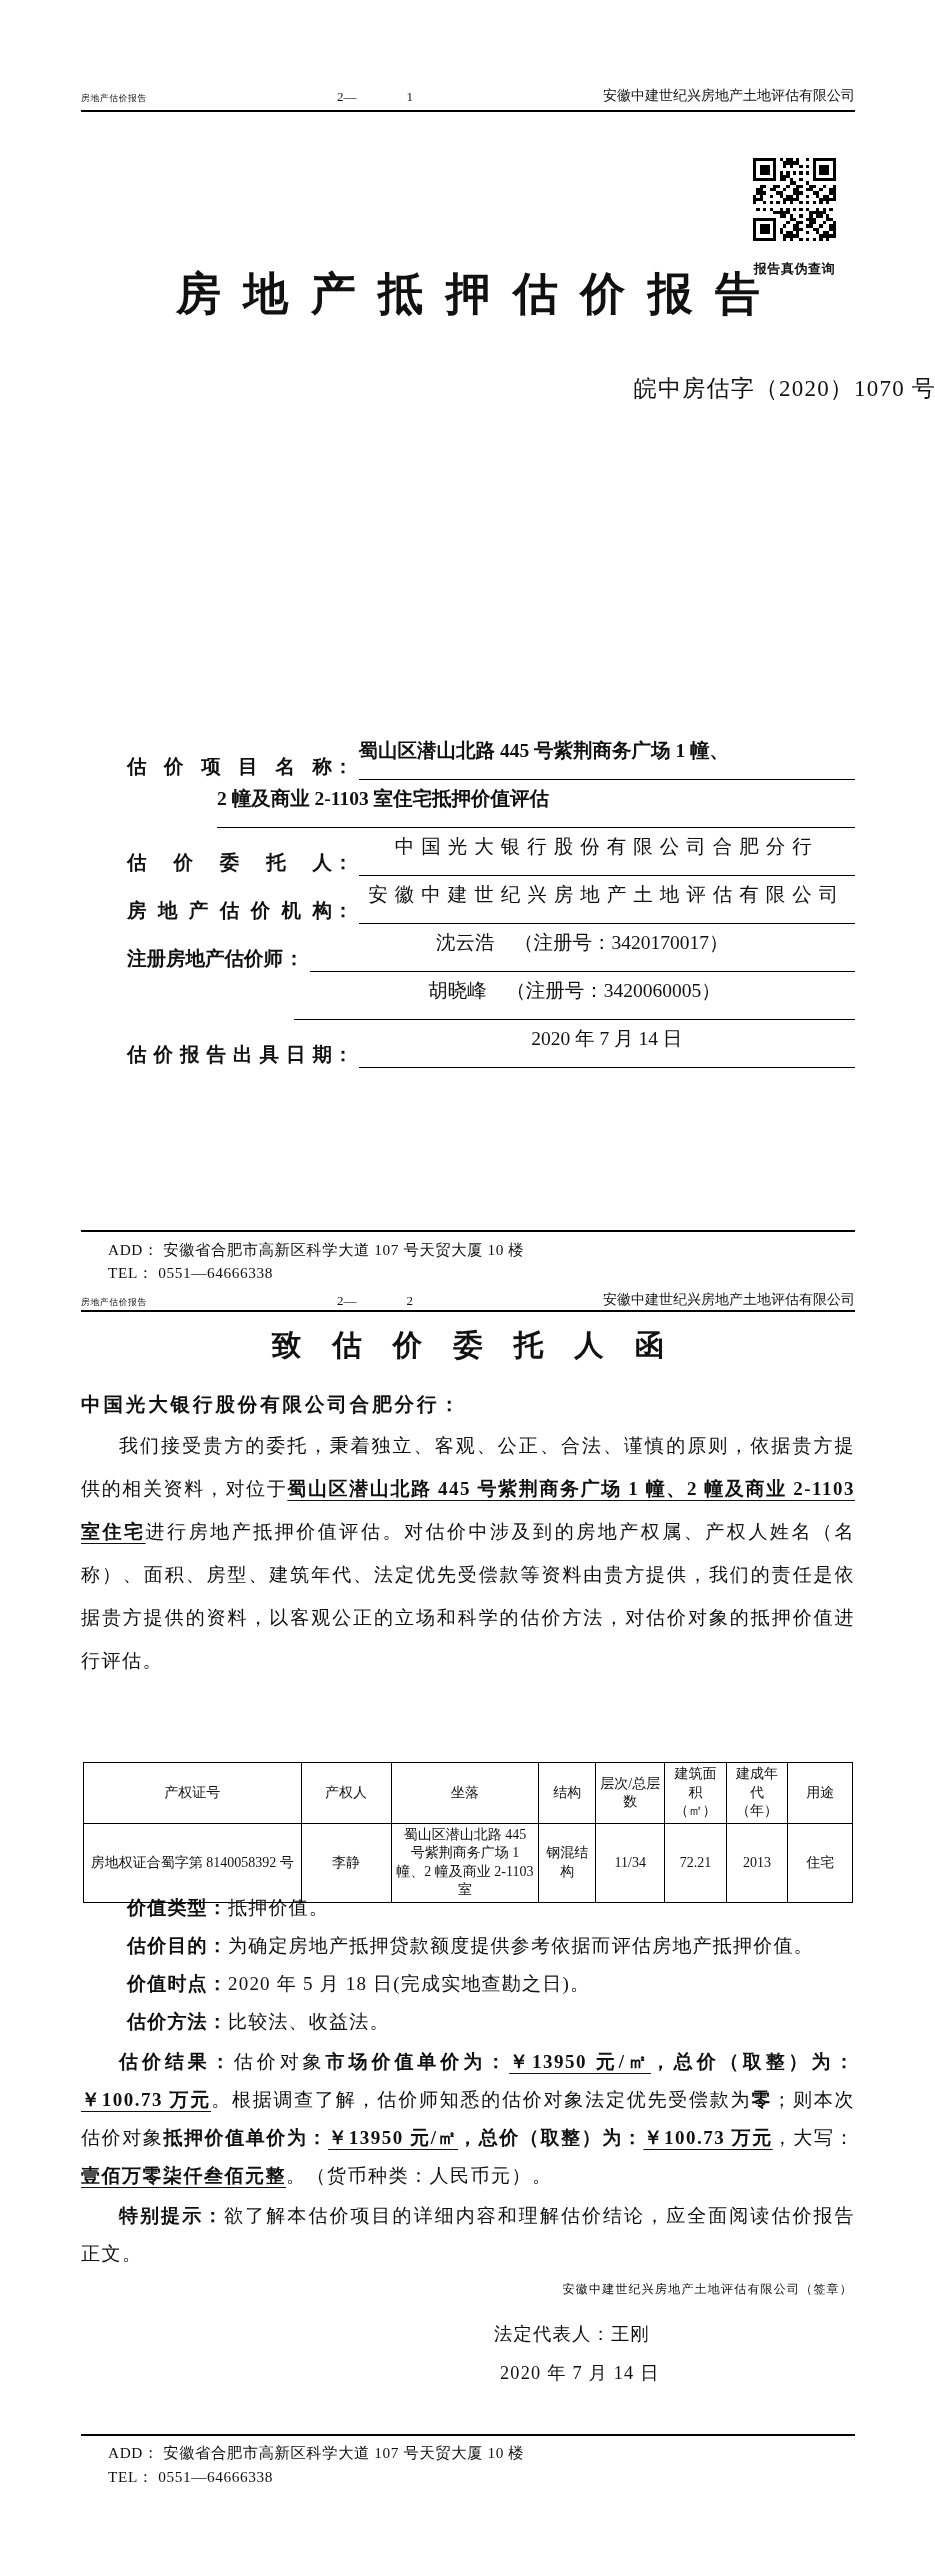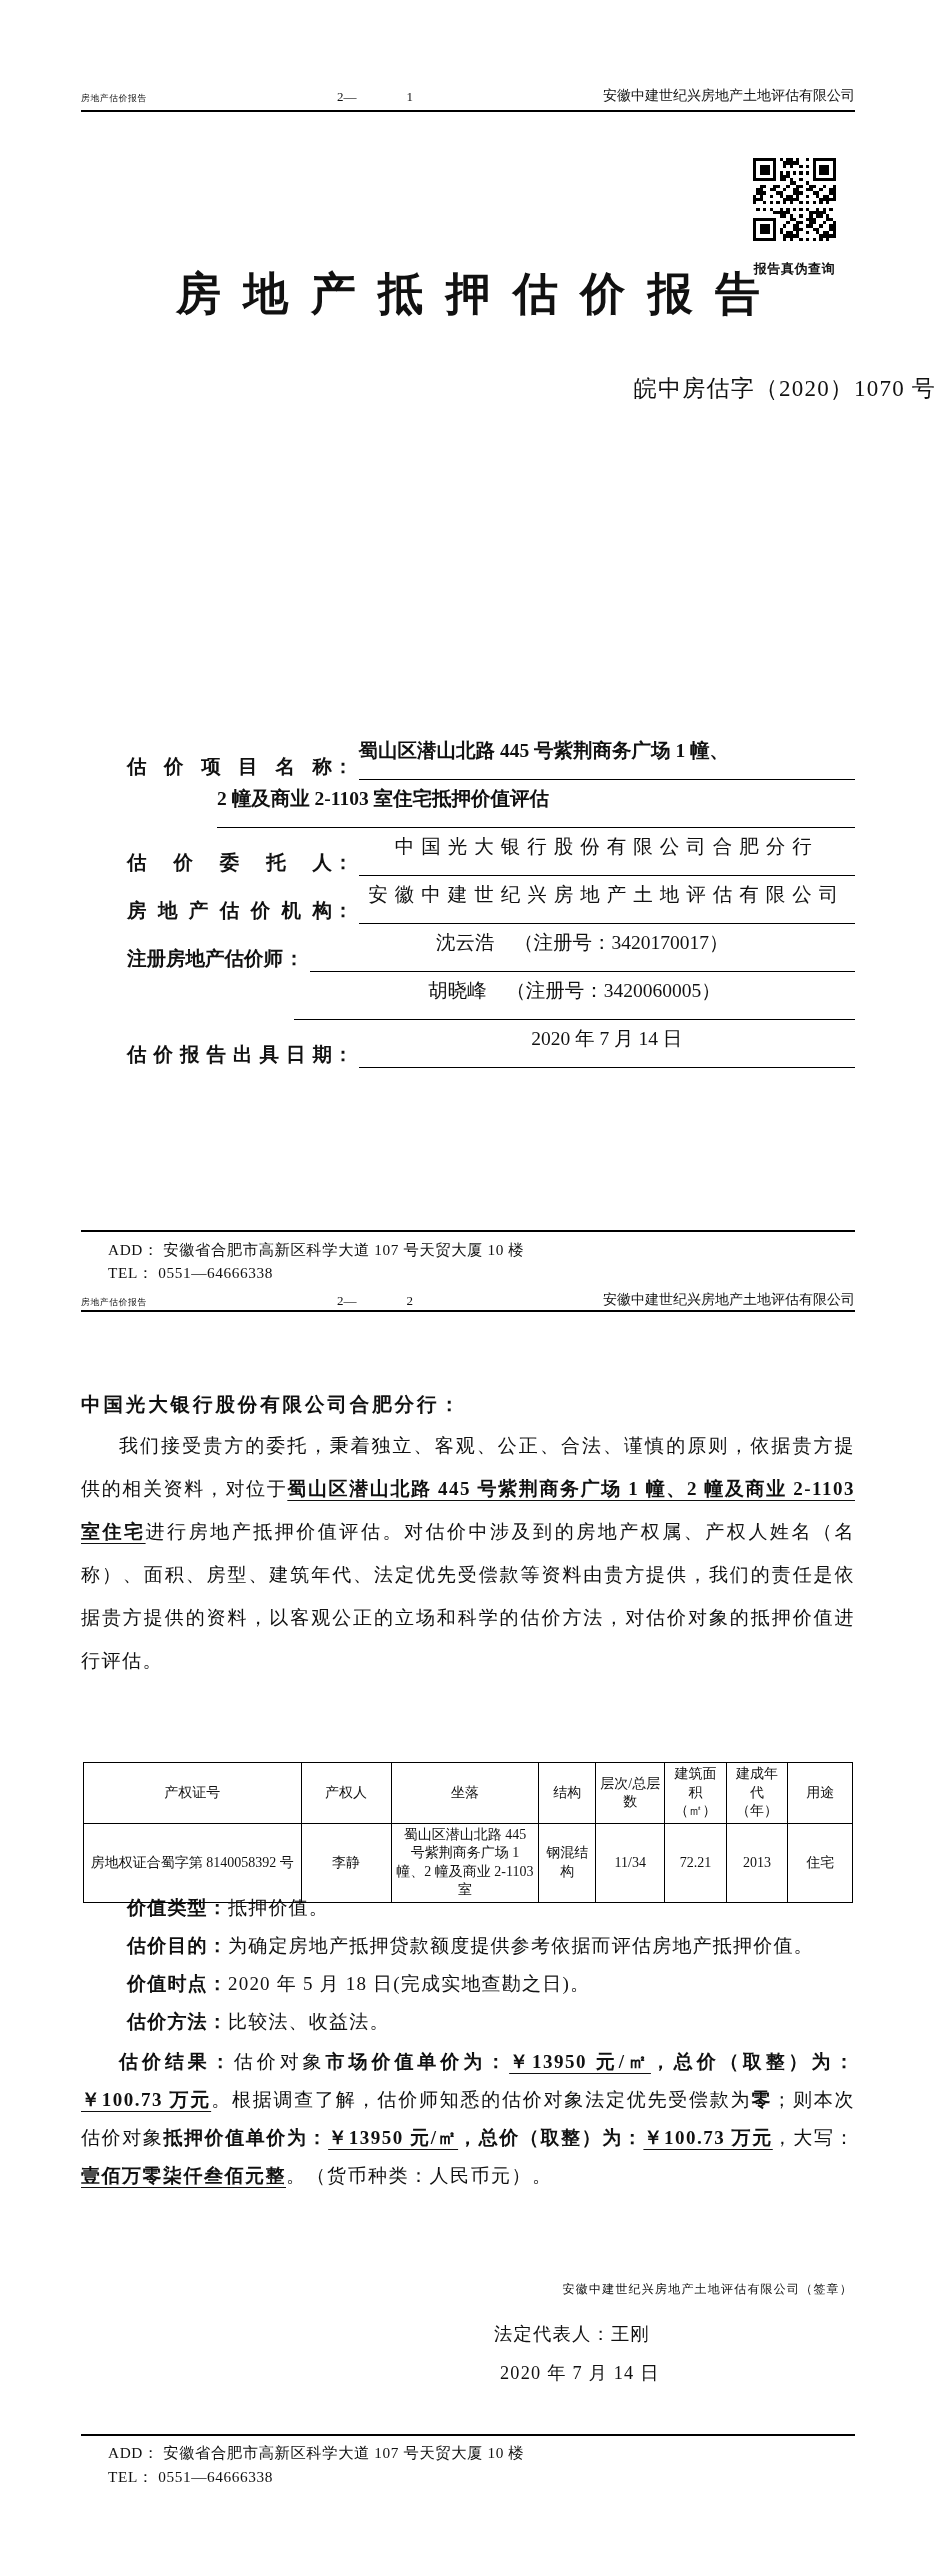--- a/index.html
+++ b/index.html
@@ -338,20 +338,21 @@
   <div class="hdr">
     <span class="hdr-l">房地产估价报告</span>
     <span class="hdr-c">
       <span>2—</span>
       <span>2</span>
     </span>
     <span class="hdr-r">安徽中建世纪兴房地产土地评估有限公司</span>
   </div>
   <div class="hrule hdr-rule"></div>
 
+  <div class="letter-title">致估价委托人函</div>
   <div class="salutation">中国光大银行股份有限公司合肥分行：</div>
 
   <div class="para para1"><span>我们接受贵方的委托，秉着独立、客观、公正、合法、谨慎的原则，依据贵方提供的相关资料，对位于</span><span class="seg-b seg-u">蜀山区潜山北路 445 号紫荆商务广场 1 幢、2 幢及商业 2-1103 室住宅</span><span>进行房地产抵押价值评估。对估价中涉及到的房地产权属、产权人姓名（名称）、面积、房型、建筑年代、法定优先受偿款等资料由贵方提供，我们的责任是依据贵方提供的资料，以客观公正的立场和科学的估价方法，对估价对象的抵押价值进行评估。</span></div>
 
   <table class="ptable">
     <colgroup>
       <col style="width:28.3%">
         <col style="width:11.7%">
         <col style="width:19.2%">
         <col style="width:7.4%">
@@ -395,20 +396,21 @@
     </div>
     <div class="item">
       <span class="ilabel">价值时点：</span><span>2020 年 5 月 18 日(完成实地查勘之日)。</span>
     </div>
     <div class="item">
       <span class="ilabel">估价方法：</span><span>比较法、收益法。</span>
     </div>
   </div>
 
   <div class="para result"><span class="seg-b">估价结果：</span><span>估价对象</span><span class="seg-b">市场价值单价为：</span><span class="seg-b seg-u">￥13950 元/㎡</span><span class="seg-b">，总价（取整）为：</span><span class="seg-b seg-u">￥100.73 万元</span><span>。根据调查了解，估价师知悉的估价对象法定优先受偿款为</span><span class="seg-b">零</span><span>；则本次估价对象</span><span class="seg-b">抵押价值单价为：</span><span class="seg-b seg-u">￥13950 元/㎡</span><span class="seg-b">，总价（取整）为：</span><span class="seg-b seg-u">￥100.73 万元</span><span>，大写：</span><span class="seg-b seg-u">壹佰万零柒仟叁佰元整</span><span>。（货币种类：人民币元）。</span></div>
+  <div class="para notice"><span class="seg-b">特别提示：</span><span>欲了解本估价项目的详细内容和理解估价结论，应全面阅读估价报告正文。</span></div>
 
   <div class="sign-company">安徽中建世纪兴房地产土地评估有限公司（签章）</div>
   <div class="sign-rep">法定代表人：王刚</div>
   <div class="sign-date">2020 年 7 月 14 日</div>
 
   <div class="hrule foot-rule"></div>
   <div class="fline f-add">ADD： 安徽省合肥市高新区科学大道 107 号天贸大厦 10 楼</div>
   <div class="fline f-tel">TEL： 0551—64666338</div>
 </div>
 

